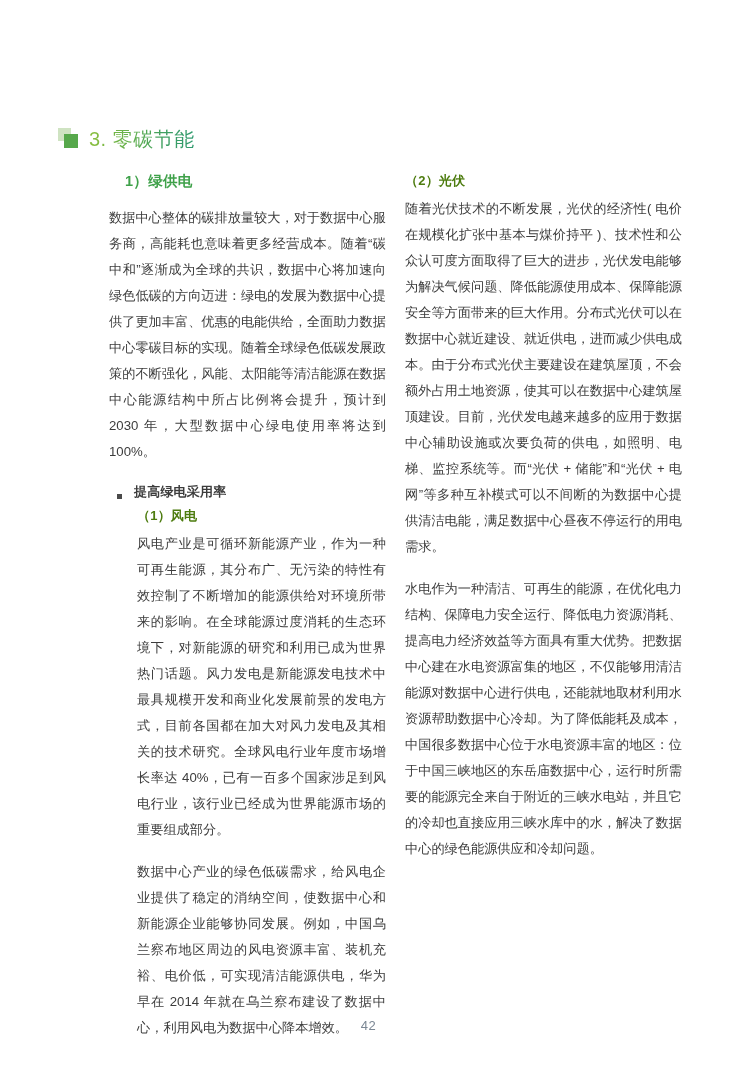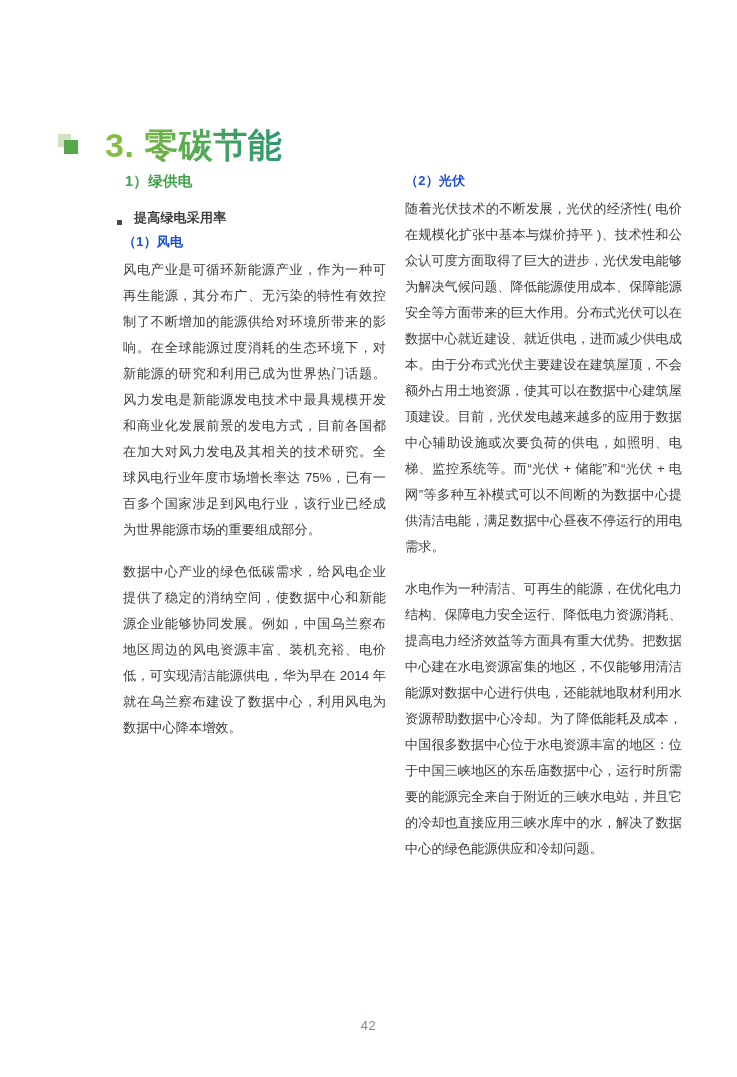--- a/index.html
+++ b/index.html
@@ -47,31 +47,30 @@
   }
   .title-marker .sq-front {
     position: absolute;
     left: 6px;
     top: 6px;
     width: 14px;
     height: 14px;
     background: #56a84b;
   }
   .section-title {
-    font-size: 34px;
-    font-weight: bold;
+    font-size: 20px;
+    font-weight: normal;
     letter-spacing: 0.5px;
     line-height: 1;
     background: linear-gradient(90deg, #8cbf3f 0%, #63b04a 38%, #3f9f63 72%, #2e9a6e 100%);
     -webkit-background-clip: text;
     background-clip: text;
     color: transparent;
     -webkit-text-fill-color: transparent;
     white-space: nowrap;
-    margin-left: 16px;
   }
 
   
   .col {
     position: absolute;
     top: 172px;
     width: 277px;
   }
   .col-left  { left: 109px; }
   .col-right { left: 405px; }
@@ -108,26 +107,26 @@
   }
   .bullet-label {
     font-size: 13px;
     font-weight: bold;
     color: #3c3c3c;
     line-height: 22px;
     letter-spacing: 0.2px;
   }
 
   .indent-block {
-    margin-left: 14px;
+    margin-left: 28px;
   }
   .num-heading {
     font-size: 13px;
     font-weight: bold;
-    color: #1d4ed8;
+    color: #4d7c0f;
     margin: 0 0 6px 0;
     letter-spacing: 0.2px;
   }
   .num-heading.tight { margin-top: 0; }
 
   
   .page-number {
     position: absolute;
     left: 0;
     right: 0;
@@ -148,29 +147,30 @@
       <span class="sq-back"></span>
       <span class="sq-front"></span>
     </span>
     <span class="section-title">3. 零碳节能</span>
   </div>
 
   <div class="col col-left">
 
     <div class="sub-title">1）绿供电</div>
 
+    <p class="body">数据中心整体的碳排放量较大，对于数据中心服务商，高能耗也意味着更多经营成本。随着“碳中和”逐渐成为全球的共识，数据中心将加速向绿色低碳的方向迈进：绿电的发展为数据中心提供了更加丰富、优惠的电能供给，全面助力数据中心零碳目标的实现。随着全球绿色低碳发展政策的不断强化，风能、太阳能等清洁能源在数据中心能源结构中所占比例将会提升，预计到 2030 年，大型数据中心绿电使用率将达到 100%。</p>
 
     <div class="bullet-row">
       <span class="bullet-dot"></span>
       <span class="bullet-label">提高绿电采用率</span>
     </div>
 
     <div class="indent-block">
       <div class="num-heading tight">（1）风电</div>
-      <p class="body">风电产业是可循环新能源产业，作为一种可再生能源，其分布广、无污染的特性有效控制了不断增加的能源供给对环境所带来的影响。在全球能源过度消耗的生态环境下，对新能源的研究和利用已成为世界热门话题。风力发电是新能源发电技术中最具规模开发和商业化发展前景的发电方式，目前各国都在加大对风力发电及其相关的技术研究。全球风电行业年度市场增长率达 75%，已有一百多个国家涉足到风电行业，该行业已经成为世界能源市场的重要组成部分。</p>
+      <p class="body">风电产业是可循环新能源产业，作为一种可再生能源，其分布广、无污染的特性有效控制了不断增加的能源供给对环境所带来的影响。在全球能源过度消耗的生态环境下，对新能源的研究和利用已成为世界热门话题。风力发电是新能源发电技术中最具规模开发和商业化发展前景的发电方式，目前各国都在加大对风力发电及其相关的技术研究。全球风电行业年度市场增长率达 40%，已有一百多个国家涉足到风电行业，该行业已经成为世界能源市场的重要组成部分。</p>
       <p class="body">数据中心产业的绿色低碳需求，给风电企业提供了稳定的消纳空间，使数据中心和新能源企业能够协同发展。例如，中国乌兰察布地区周边的风电资源丰富、装机充裕、电价低，可实现清洁能源供电，华为早在 2014 年就在乌兰察布建设了数据中心，利用风电为数据中心降本增效。</p>
     </div>
 
   </div>
 
   <div class="col col-right">
 
     <div>
       <div class="num-heading">（2）光伏</div>
       <p class="body">随着光伏技术的不断发展，光伏的经济性( 电价在规模化扩张中基本与煤价持平 )、技术性和公众认可度方面取得了巨大的进步，光伏发电能够为解决气候问题、降低能源使用成本、保障能源安全等方面带来的巨大作用。分布式光伏可以在数据中心就近建设、就近供电，进而减少供电成本。由于分布式光伏主要建设在建筑屋顶，不会额外占用土地资源，使其可以在数据中心建筑屋顶建设。目前，光伏发电越来越多的应用于数据中心辅助设施或次要负荷的供电，如照明、电梯、监控系统等。而“光伏 + 储能”和“光伏 + 电网”等多种互补模式可以不间断的为数据中心提供清洁电能，满足数据中心昼夜不停运行的用电需求。</p>

